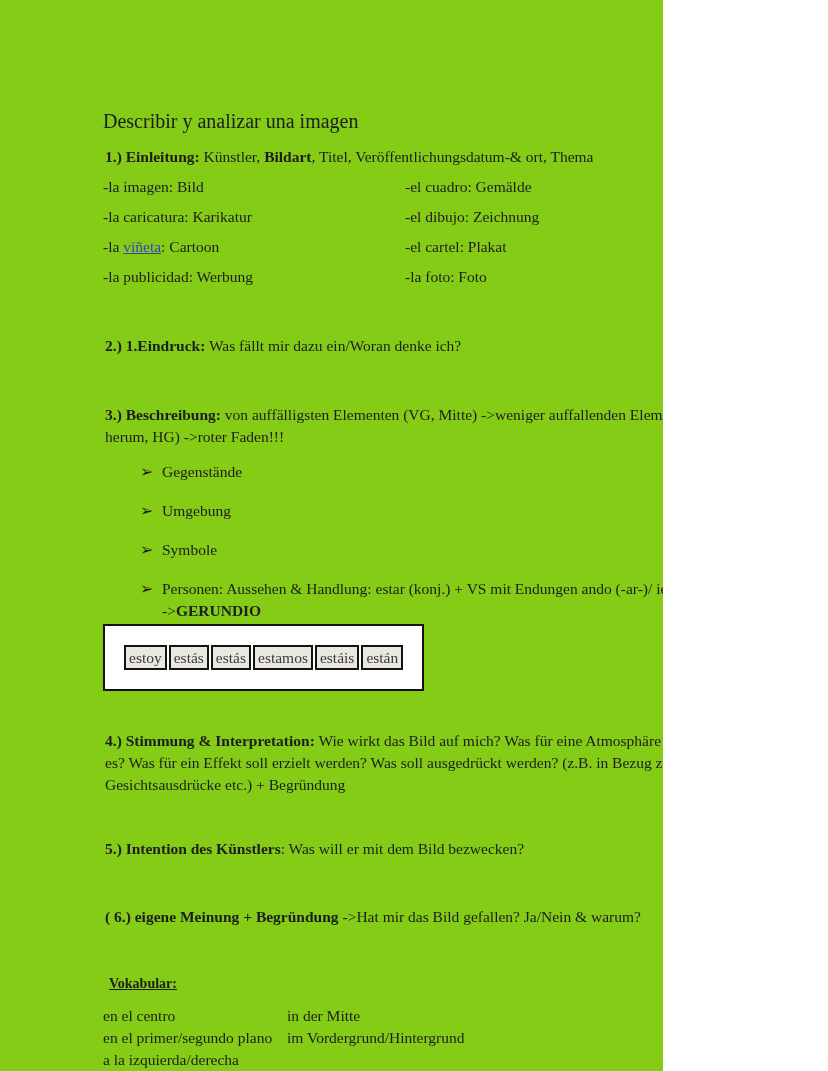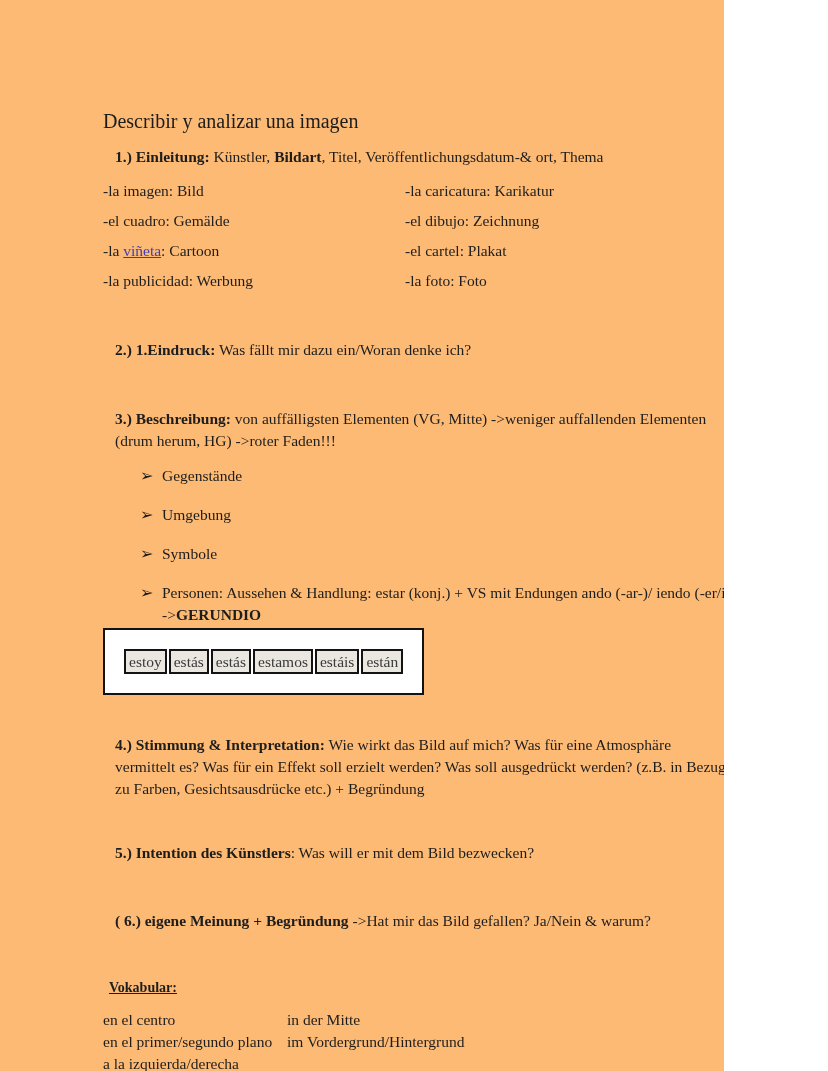--- a/index.html
+++ b/index.html
@@ -1,39 +1,39 @@
 <!DOCTYPE html>
 <html><head>
 <meta charset="utf-8">
 <style>
   html, body { margin: 0; padding: 0; background: #ffffff; }
   .page {
     position: relative;
-    width: 724px;
+    width: 663px;
     height: 1071px;
-    background: #fdba74;
+    background: #84cc16;
     overflow: hidden;
     font-family: "Liberation Serif", serif;
     color: #1d1d1d;
   }
   .content {
     position: absolute;
     left: 103px;
     top: 0;
     width: 640px;
   }
   .doc-title {
     margin: 108px 0 0 0;
     font-size: 20px;
     line-height: 26px;
     font-weight: 400;
     color: #1c1c1c;
   }
   .para {
-    margin: 12px;
+    margin: 2px;
     font-size: 15.5px;
     line-height: 22px;
   }
   .para b { font-weight: 700; }
   .s1 { margin-top: 12px; }
   .vocab-grid {
     margin-top: 8px;
     display: grid;
     grid-template-columns: 302px 1fr;
     row-gap: 8px;
@@ -103,23 +103,23 @@
 
 <div class="page">
   <div class="content">
 
     <h1 class="doc-title">Describir y analizar una imagen</h1>
 
     <p class="para s1"><b>1.) Einleitung:</b><span> Künstler, </span><b>Bildart</b><span>, Titel, Veröffentlichungsdatum-&amp; ort, Thema</span></p>
 
     <div class="vocab-grid">
       <span>-la imagen: Bild</span>
+      <span>-el cuadro: Gemälde</span>
+
       <span>-la caricatura: Karikatur</span>
-
-      <span>-el cuadro: Gemälde</span>
       <span>-el dibujo: Zeichnung</span>
 
       <span><span>-la </span><a class="doc-link">viñeta</a><span>: Cartoon</span></span>
       <span>-el cartel: Plakat</span>
 
       <span>-la publicidad: Werbung</span>
       <span>-la foto: Foto</span>
     </div>
 
 

